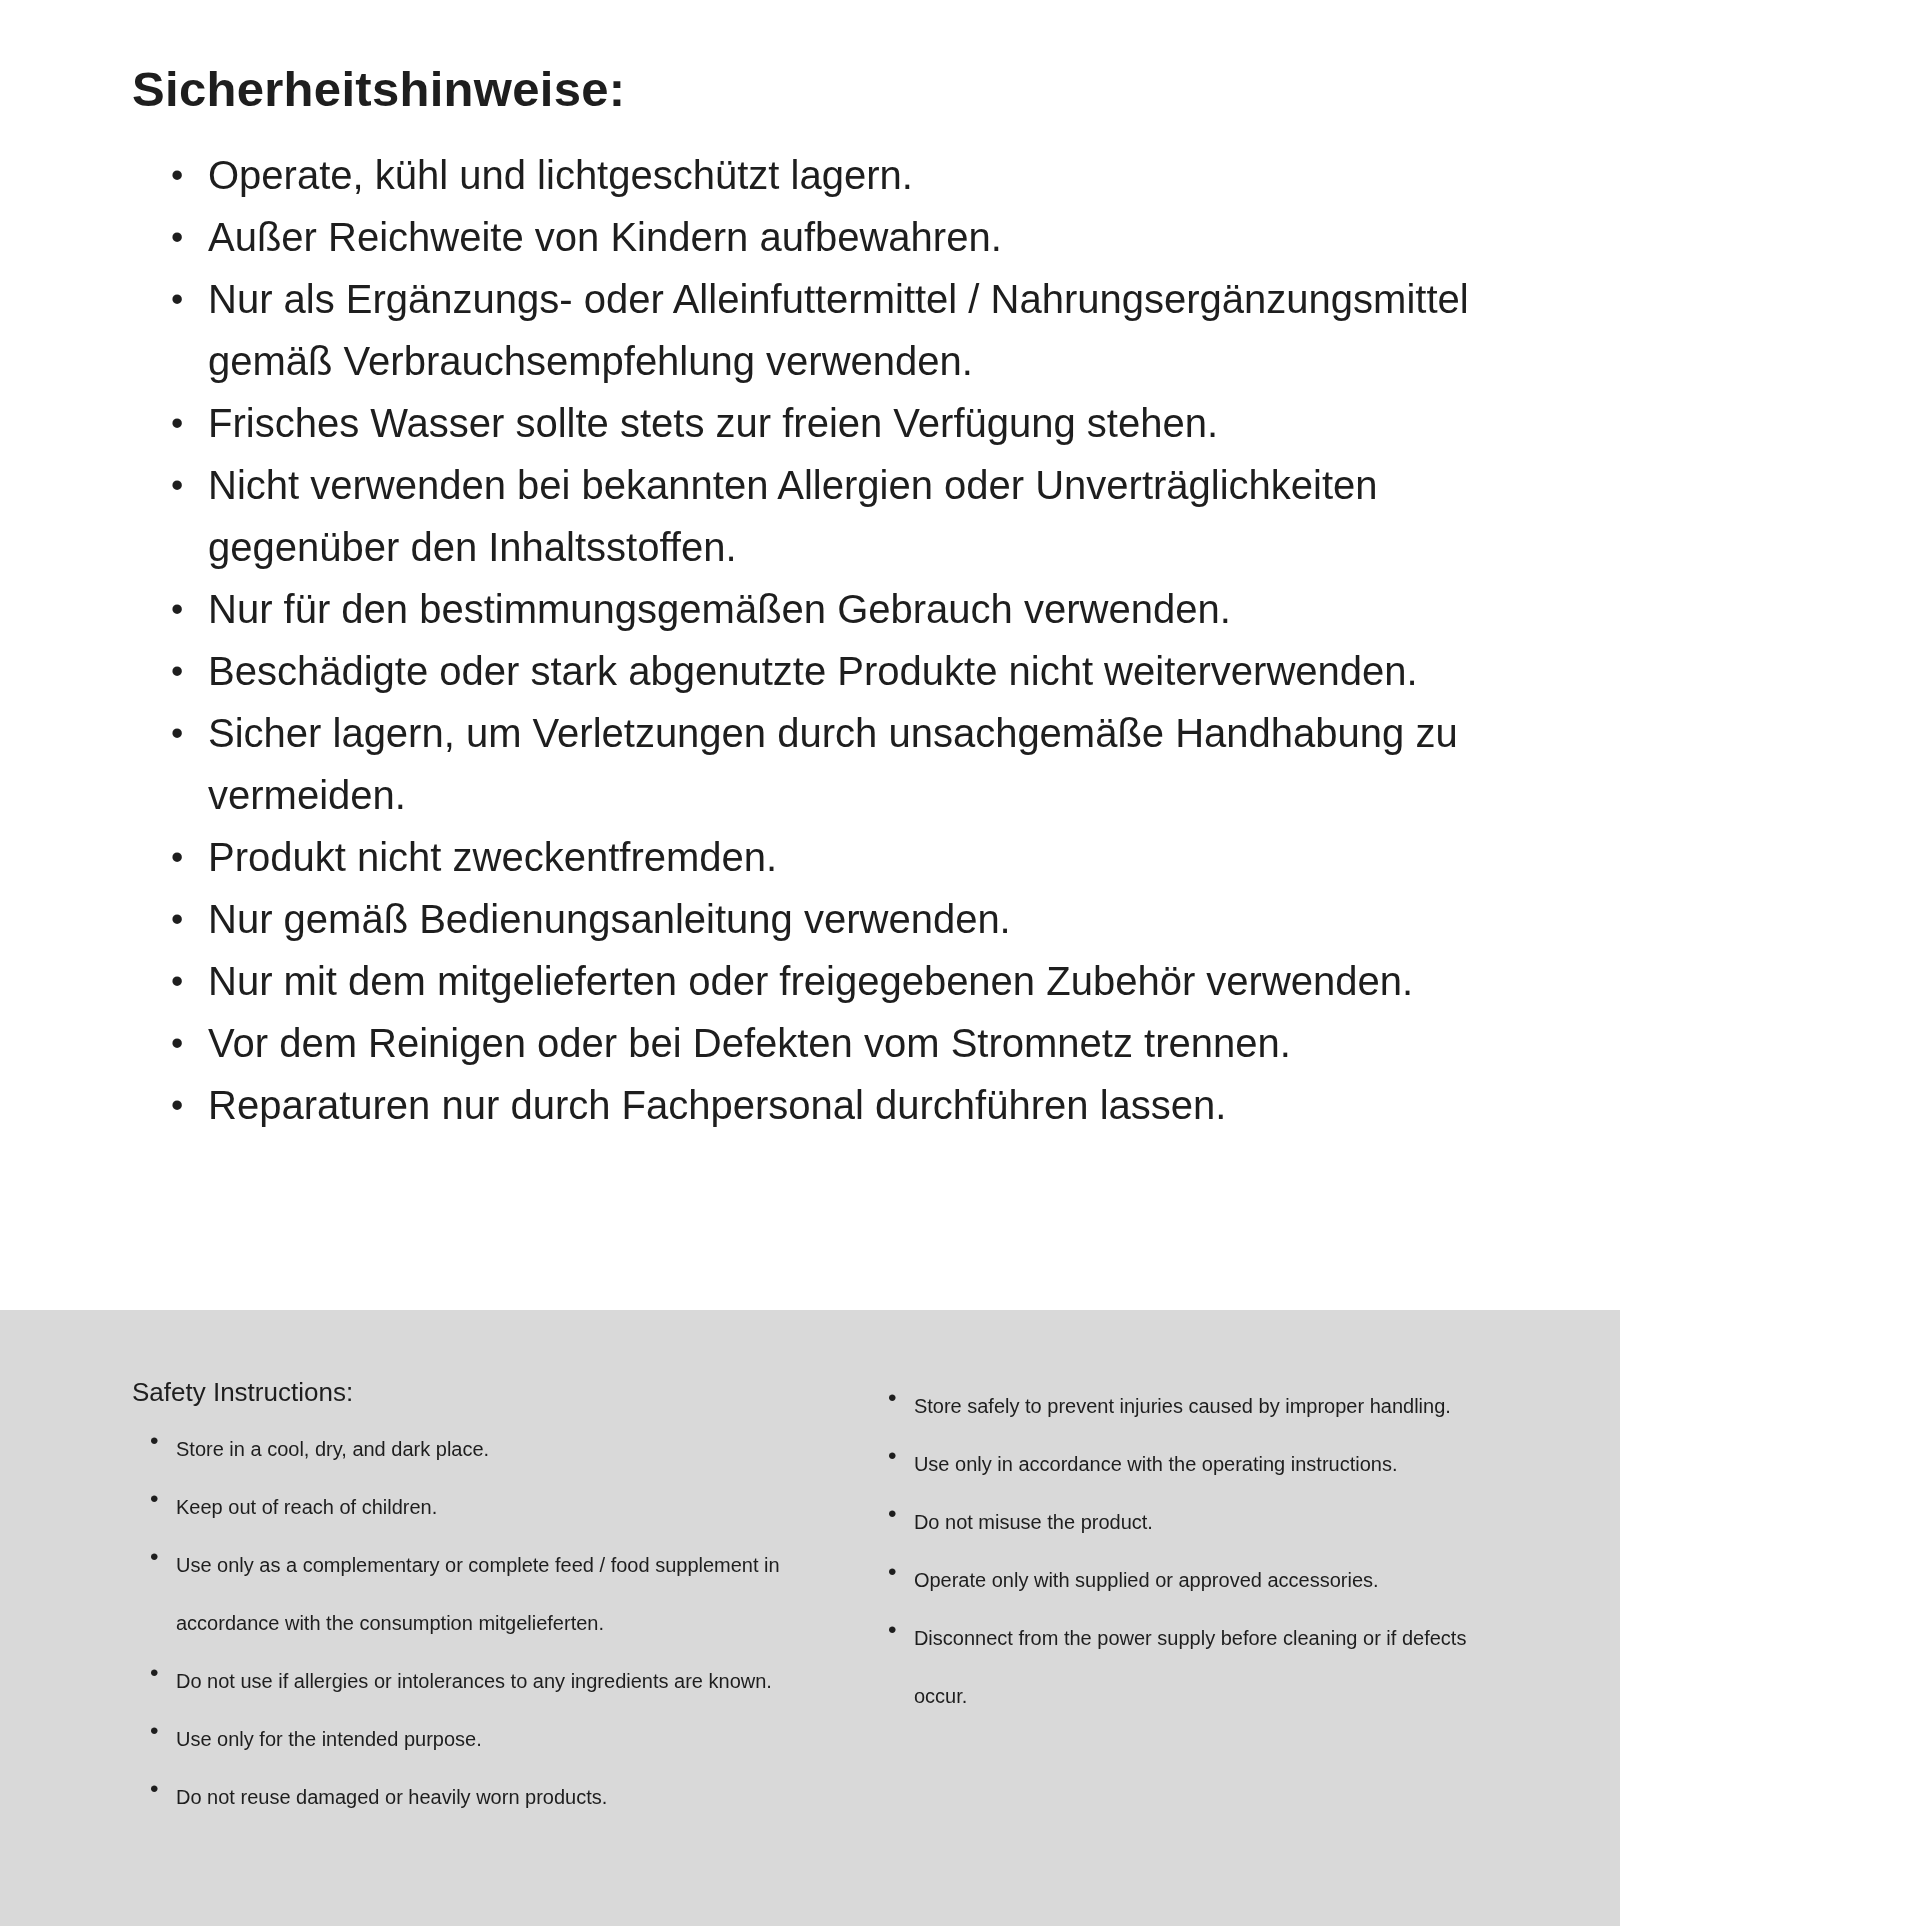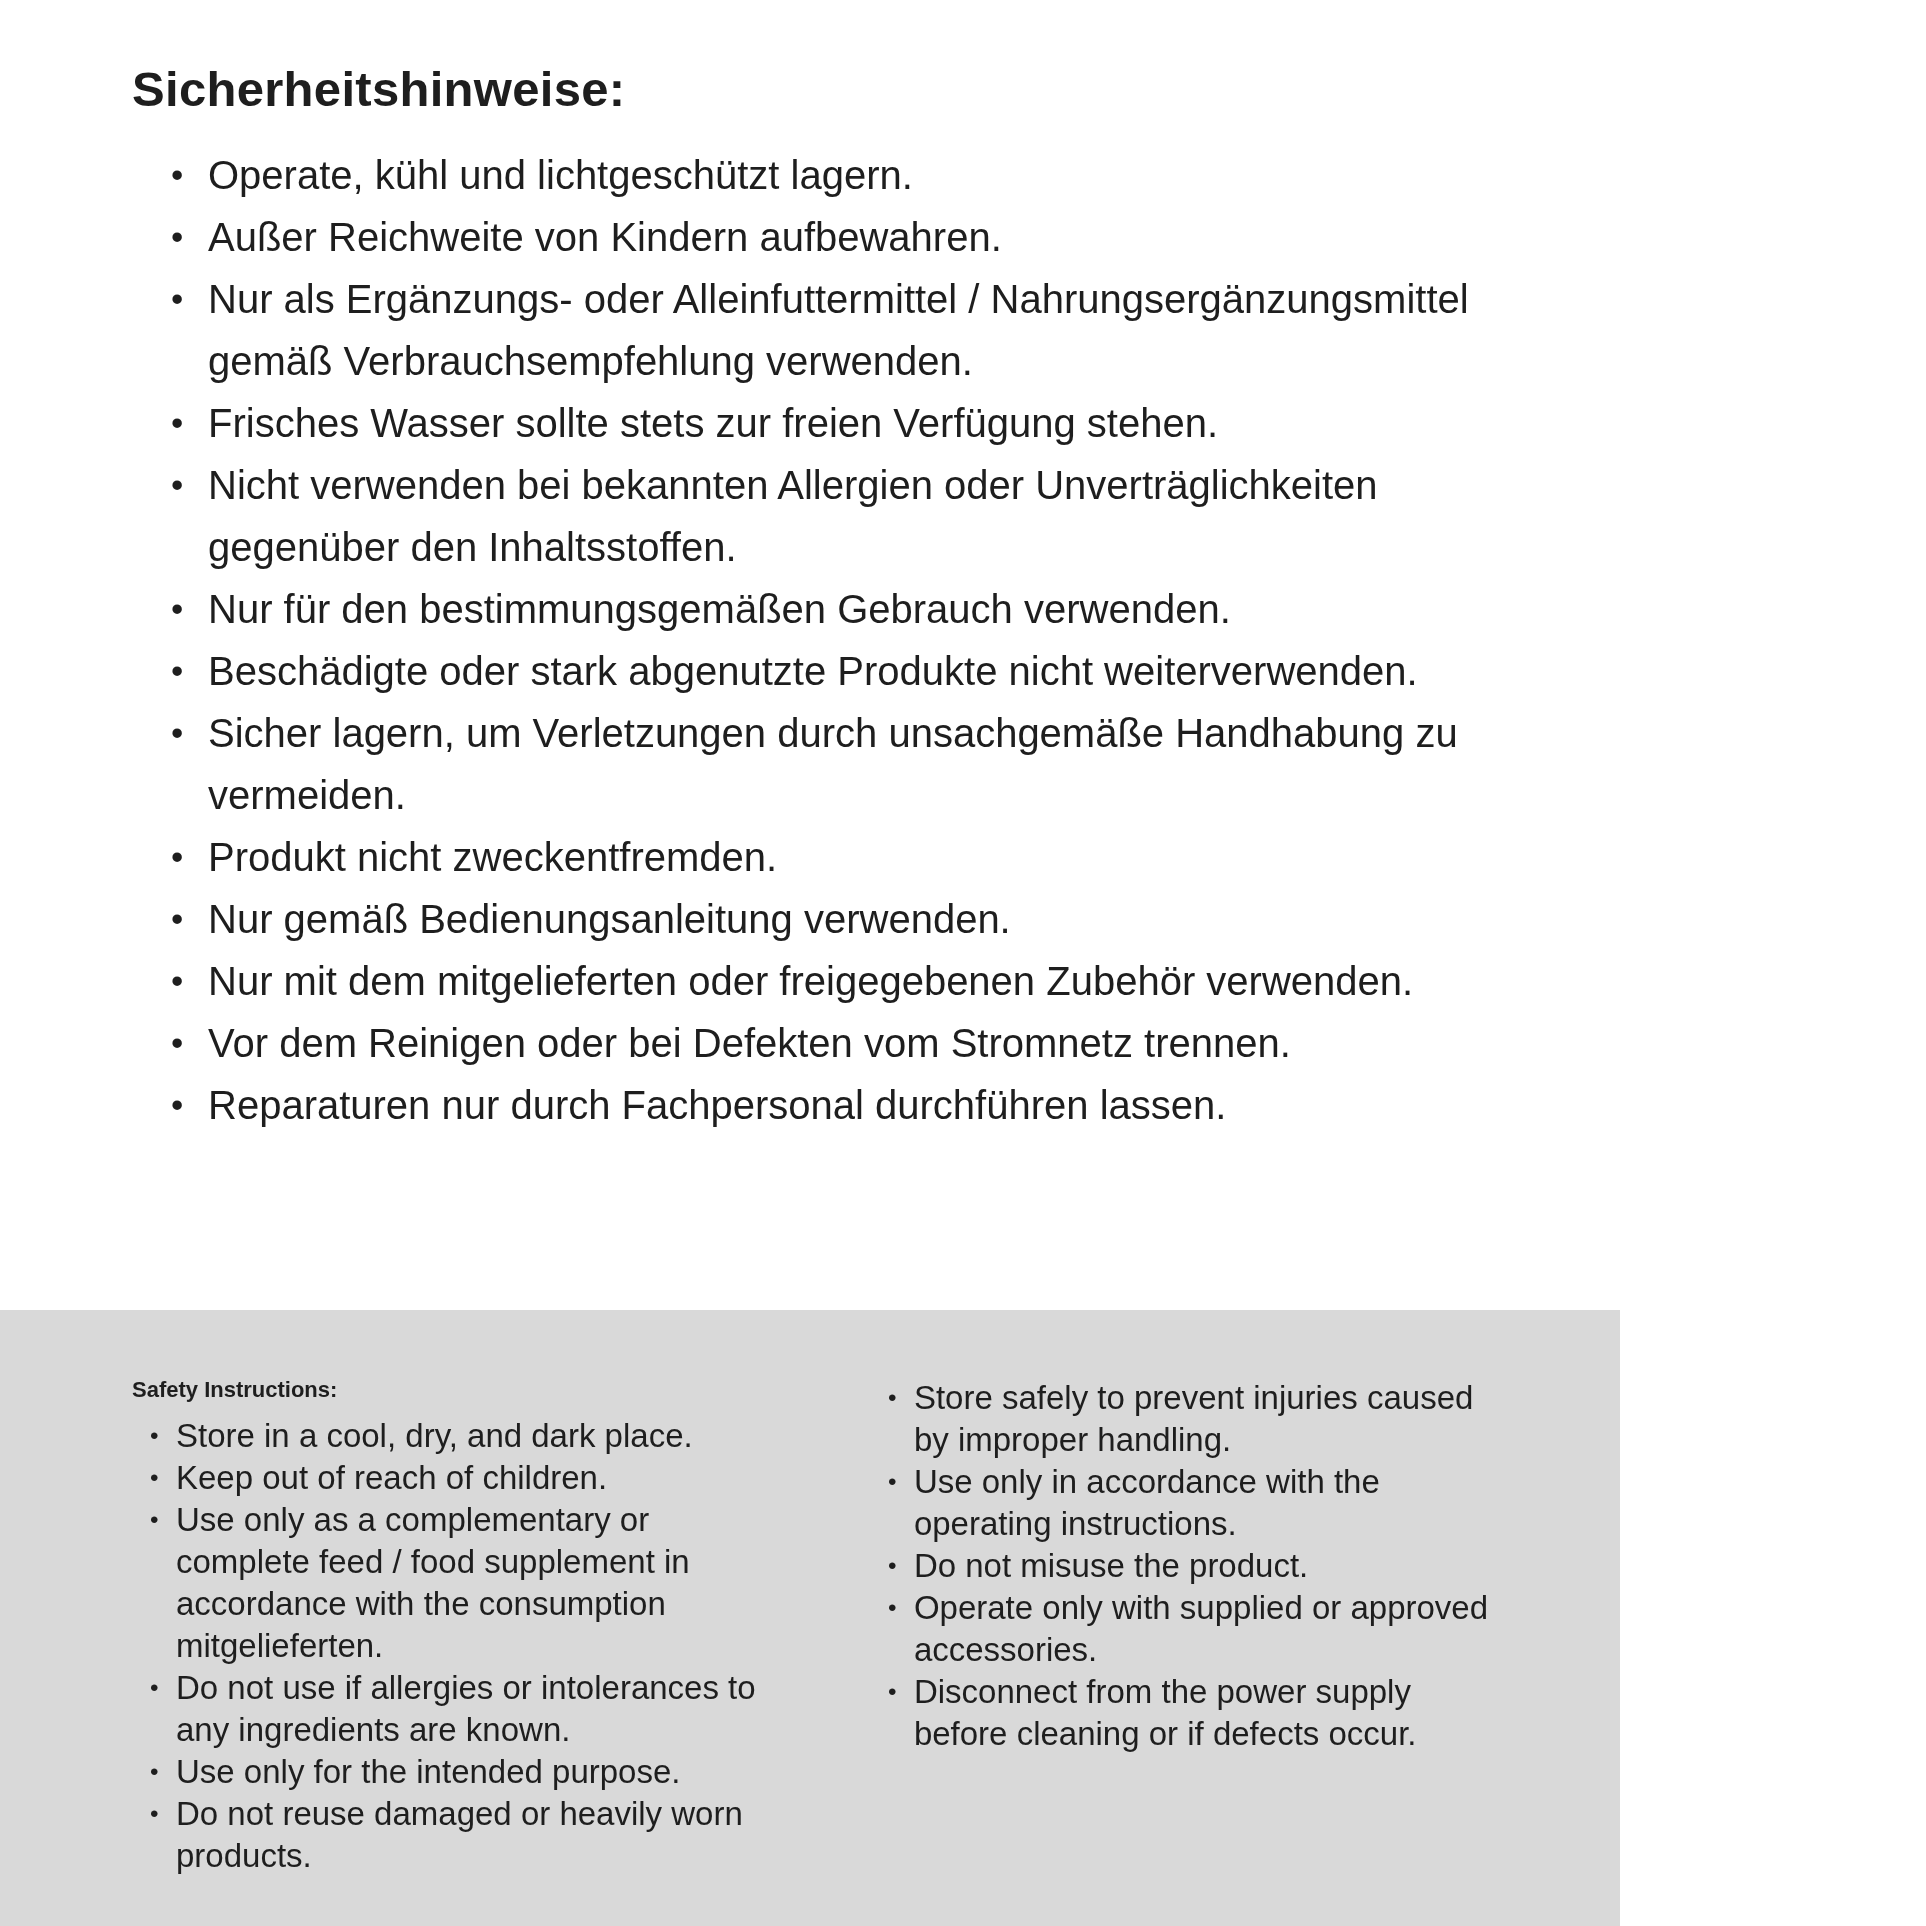--- a/index.html
+++ b/index.html
@@ -62,35 +62,35 @@
     flex: 1;
     background: var(--english_background);
     padding: 67px 119px 0 132px;
     display: grid;
     grid-template-columns: 1.06fr 1fr;
     column-gap: 106px;
     align-items: start;
   }
   .en-title {
     margin: 0 0 11.6px 0;
-    font-size: 22px;
-    font-weight: 700;
+    font-size: 26px;
+    font-weight: 400;
     color: var(--text);
   }
   .en-list {
     list-style: none;
     margin: 0;
     padding: 0 0 0 18px;
   }
   .en-col-right .en-list { padding-left: 0; }
   .en-list li {
     position: relative;
     padding-left: 26px;
-    font-size: 33px;
-    line-height: 42px;
+    font-size: 20px;
+    line-height: 58px;
     color: var(--text);
   }
   .en-list li::before {
     content: "\2022";
     position: absolute;
     left: 0;
     top: 0;
     font-size: 24.4px;
     line-height: 42px;
   }

